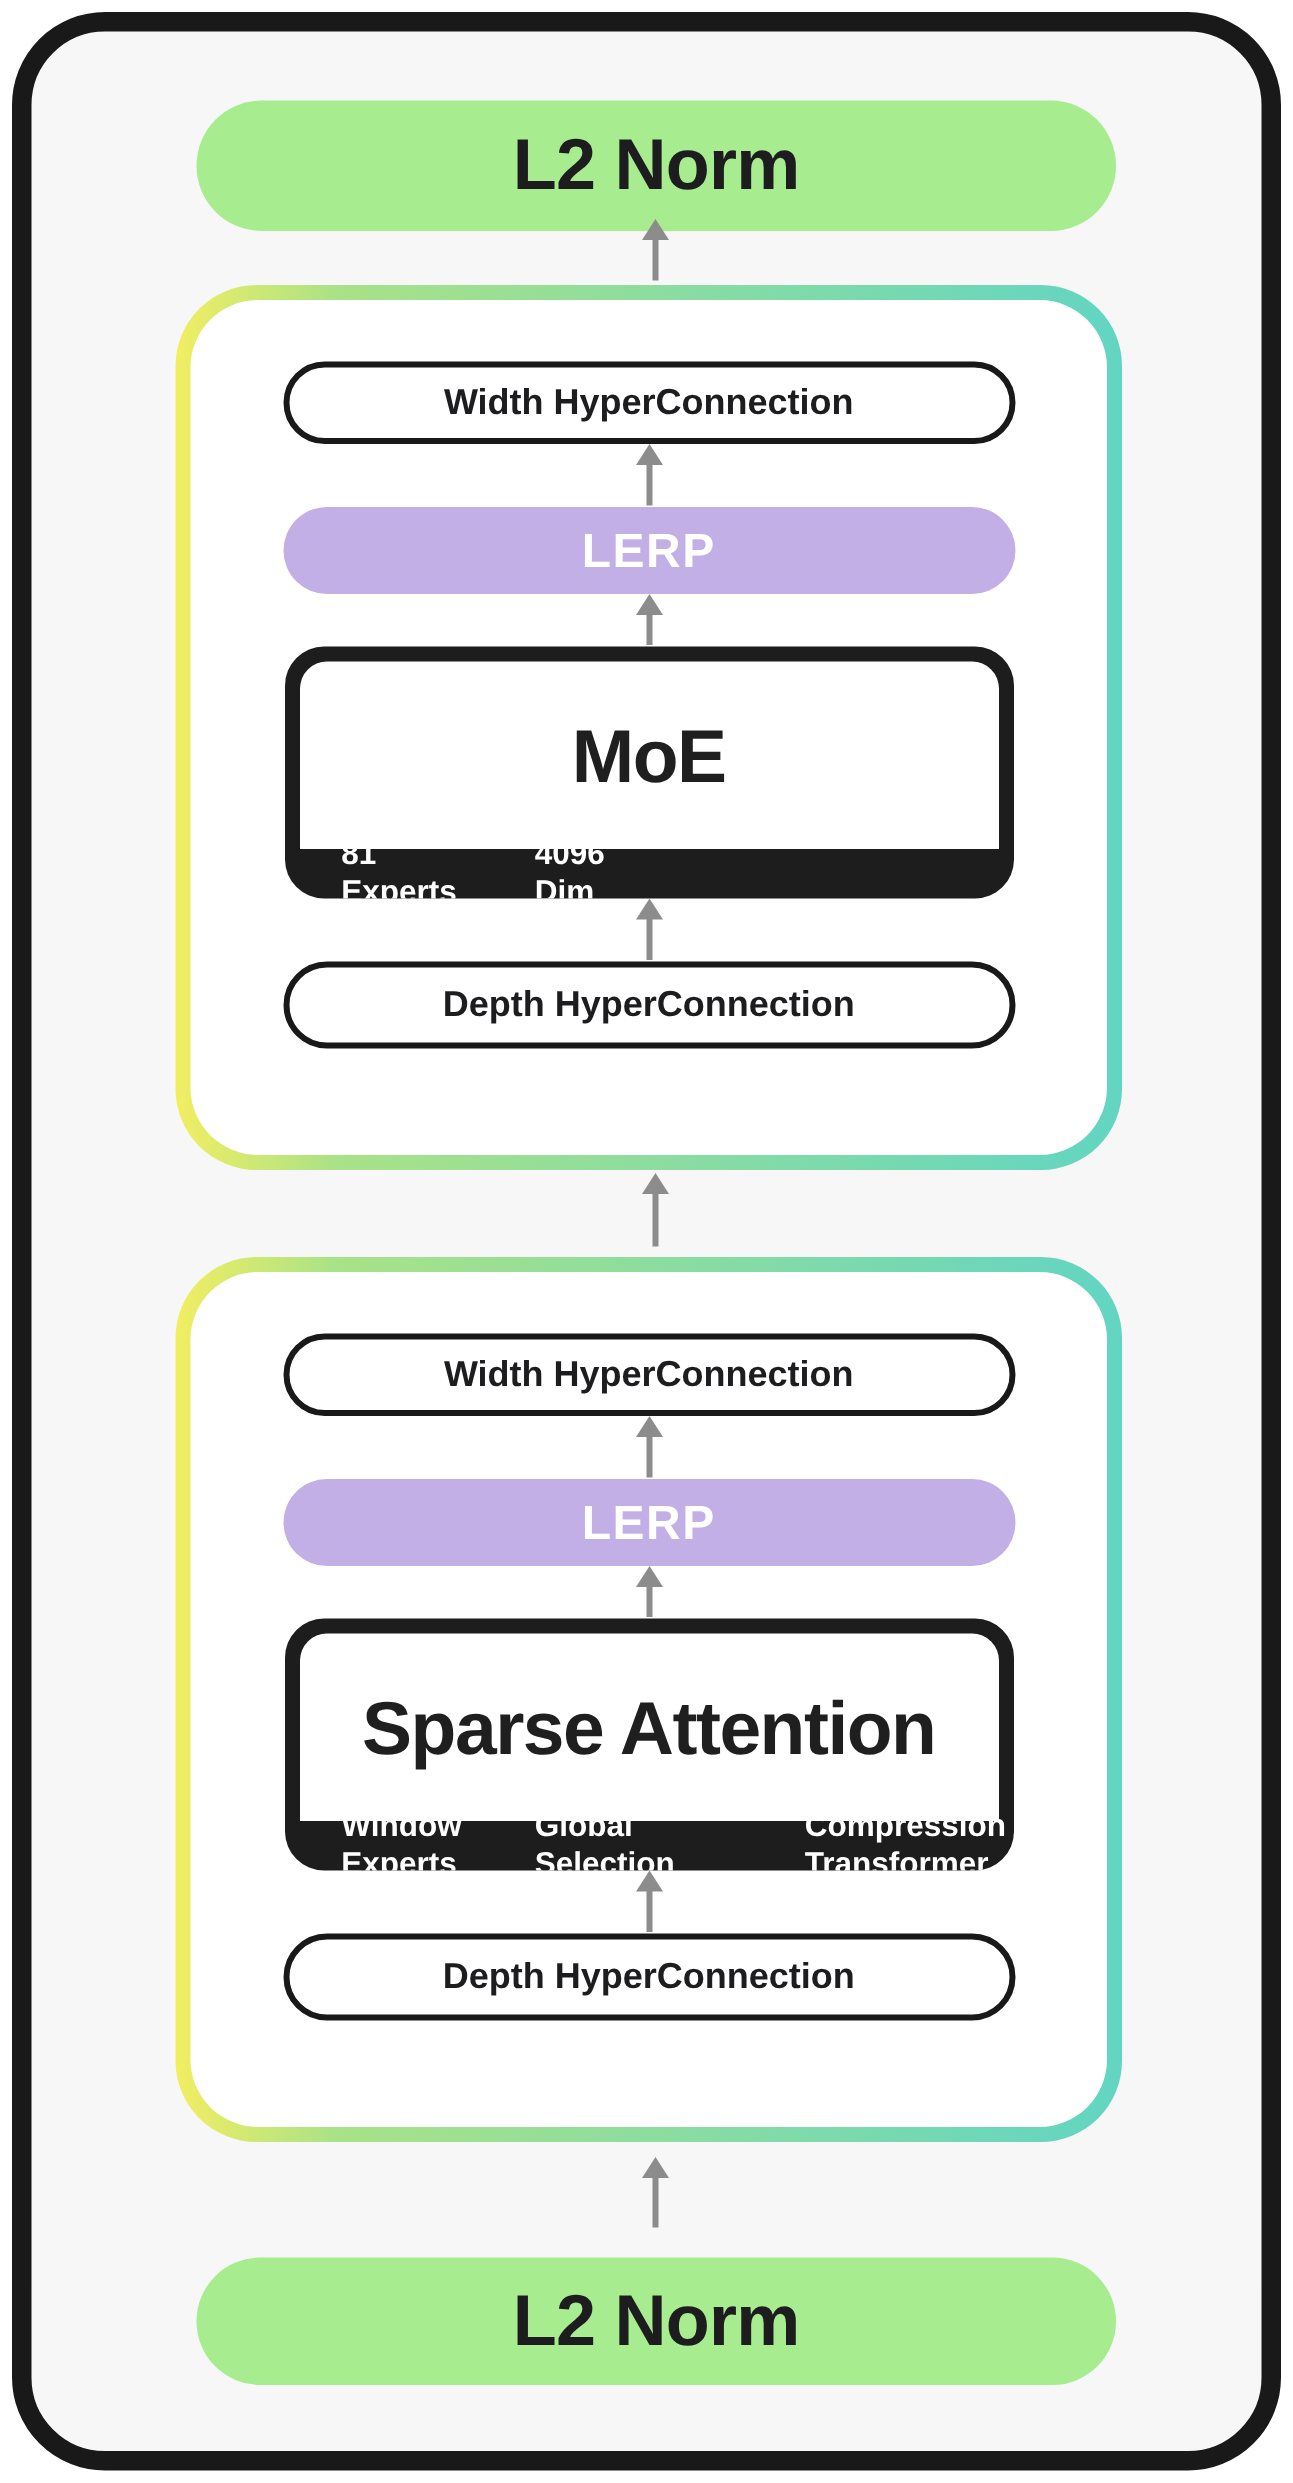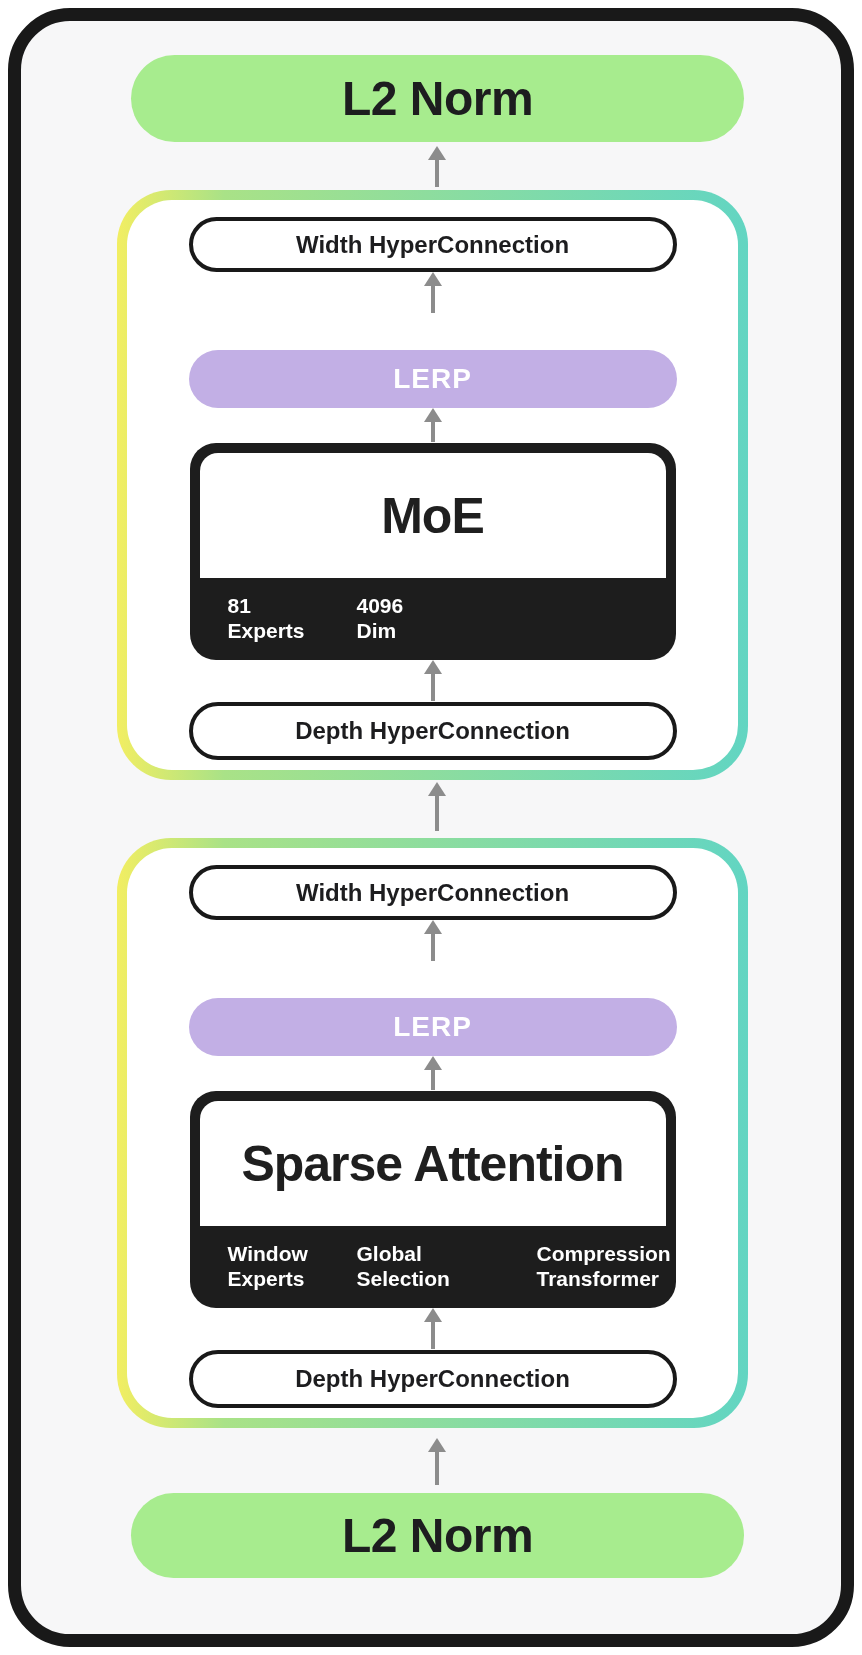--- a/index.html
+++ b/index.html
@@ -26,21 +26,21 @@
     border-radius:62px;
     background:var(--panel-bg,#f7f7f8);
     box-sizing:border-box;
   }
   
   .norm-pill{
     position:absolute;left:131px;width:613px;height:87px;
     background:var(--norm-green,#a7ec8e);
     border-radius:44px;
     display:flex;align-items:center;justify-content:center;
-    font-size:48px;font-weight:700;letter-spacing:-0.5px;color:#1d1d1f;
+    font-size:48px;font-weight:700;letter-spacing:-0.5px;color:#1d1d1f;margin-top:12px;
   }
   #l2-top{top:55px;}
   #l2-bottom{top:1493px;height:85px;}
   
   .arrow{position:relative;width:26px;flex:none;}
   .arrow::before{
     content:'';position:absolute;left:50%;transform:translateX(-50%);
     top:12px;bottom:1px;width:4px;background:var(--arrow-gray,#8c8c8c);
   }
   .arrow::after{
@@ -60,42 +60,42 @@
     background:linear-gradient(90deg,
       var(--gradient-yellow,#f2ee62) 0%,
       var(--gradient-green,#a9e287) 17%,
       var(--gradient-teal,#62d5c2) 100%);
   }
   #block-moe{top:190px;}
   #block-attn{top:838px;}
   .block-inner{
     background:#ffffff;border-radius:45px;width:100%;height:100%;
     box-sizing:border-box;display:flex;flex-direction:column;align-items:center;
-    padding-top:17px;
+    padding-top:41px;
   }
   
   .hc-pill{
     width:488px;height:55px;box-sizing:border-box;flex:none;
     border:4px solid var(--ink-black,#191919);border-radius:40px;background:#ffffff;
     display:flex;align-items:center;justify-content:center;
     font-size:24px;font-weight:700;color:#1d1d1f;
   }
   .hc-pill.depth{height:58px;}
   
   .lerp-pill{
     width:488px;height:58px;flex:none;
     background:var(--lerp-purple,#c2afe5);border-radius:40px;
     display:flex;align-items:center;justify-content:center;
-    font-size:28px;font-weight:700;letter-spacing:1px;color:#ffffff;margin-top:36px;
+    font-size:32px;font-weight:700;letter-spacing:1px;color:#ffffff;
   }
   .gap42{height:42px;margin:0;}
   .gap35{height:35px;margin:0;}
   
   .module-box{
-    position:relative;width:486px;height:217px;flex:none;
+    position:relative;width:486px;height:168px;flex:none;
     background:var(--box-black,#1d1d1d);border-radius:26px;overflow:hidden;
   }
   .module-top{
     position:absolute;left:10px;right:10px;top:10px;height:125px;
     background:#ffffff;border-radius:18px 18px 0 0;
     display:flex;align-items:center;justify-content:center;
   }
   .module-title{
     font-size:50px;font-weight:700;letter-spacing:-1px;color:#1f1f1f;white-space:nowrap;
   }

